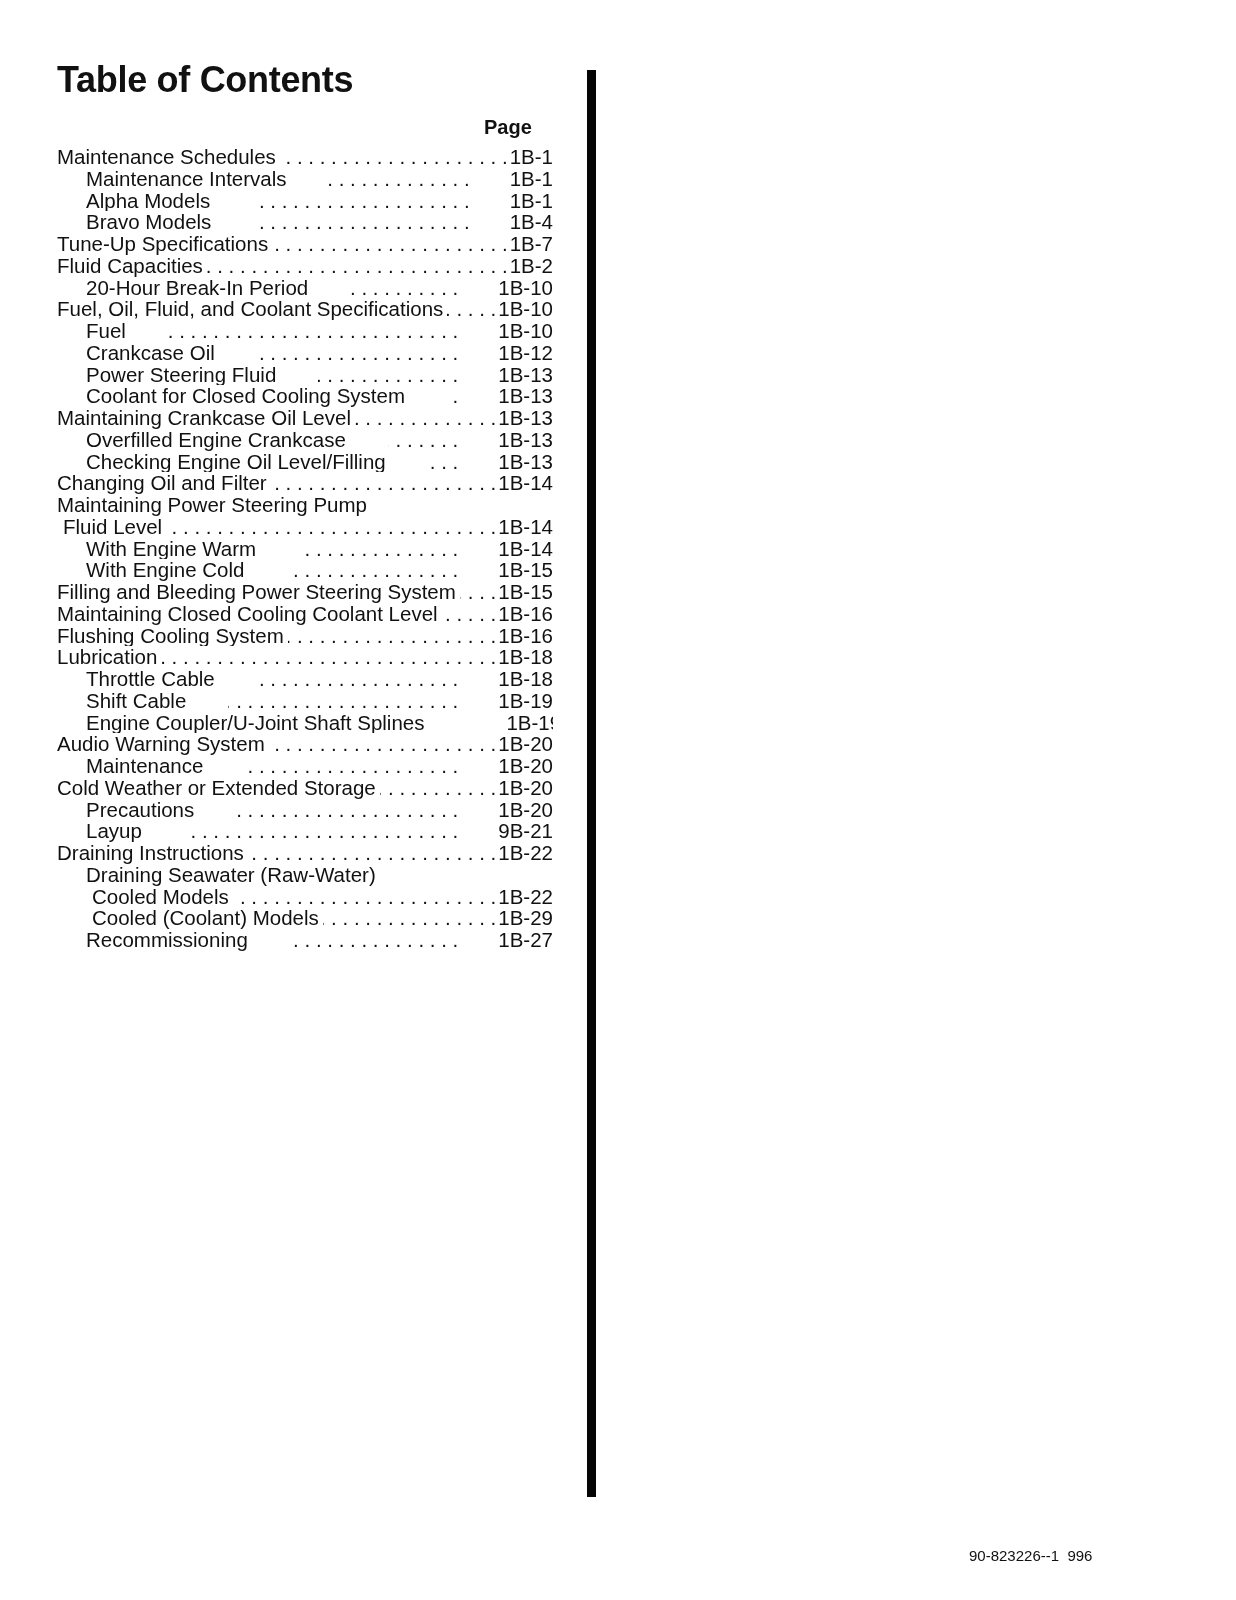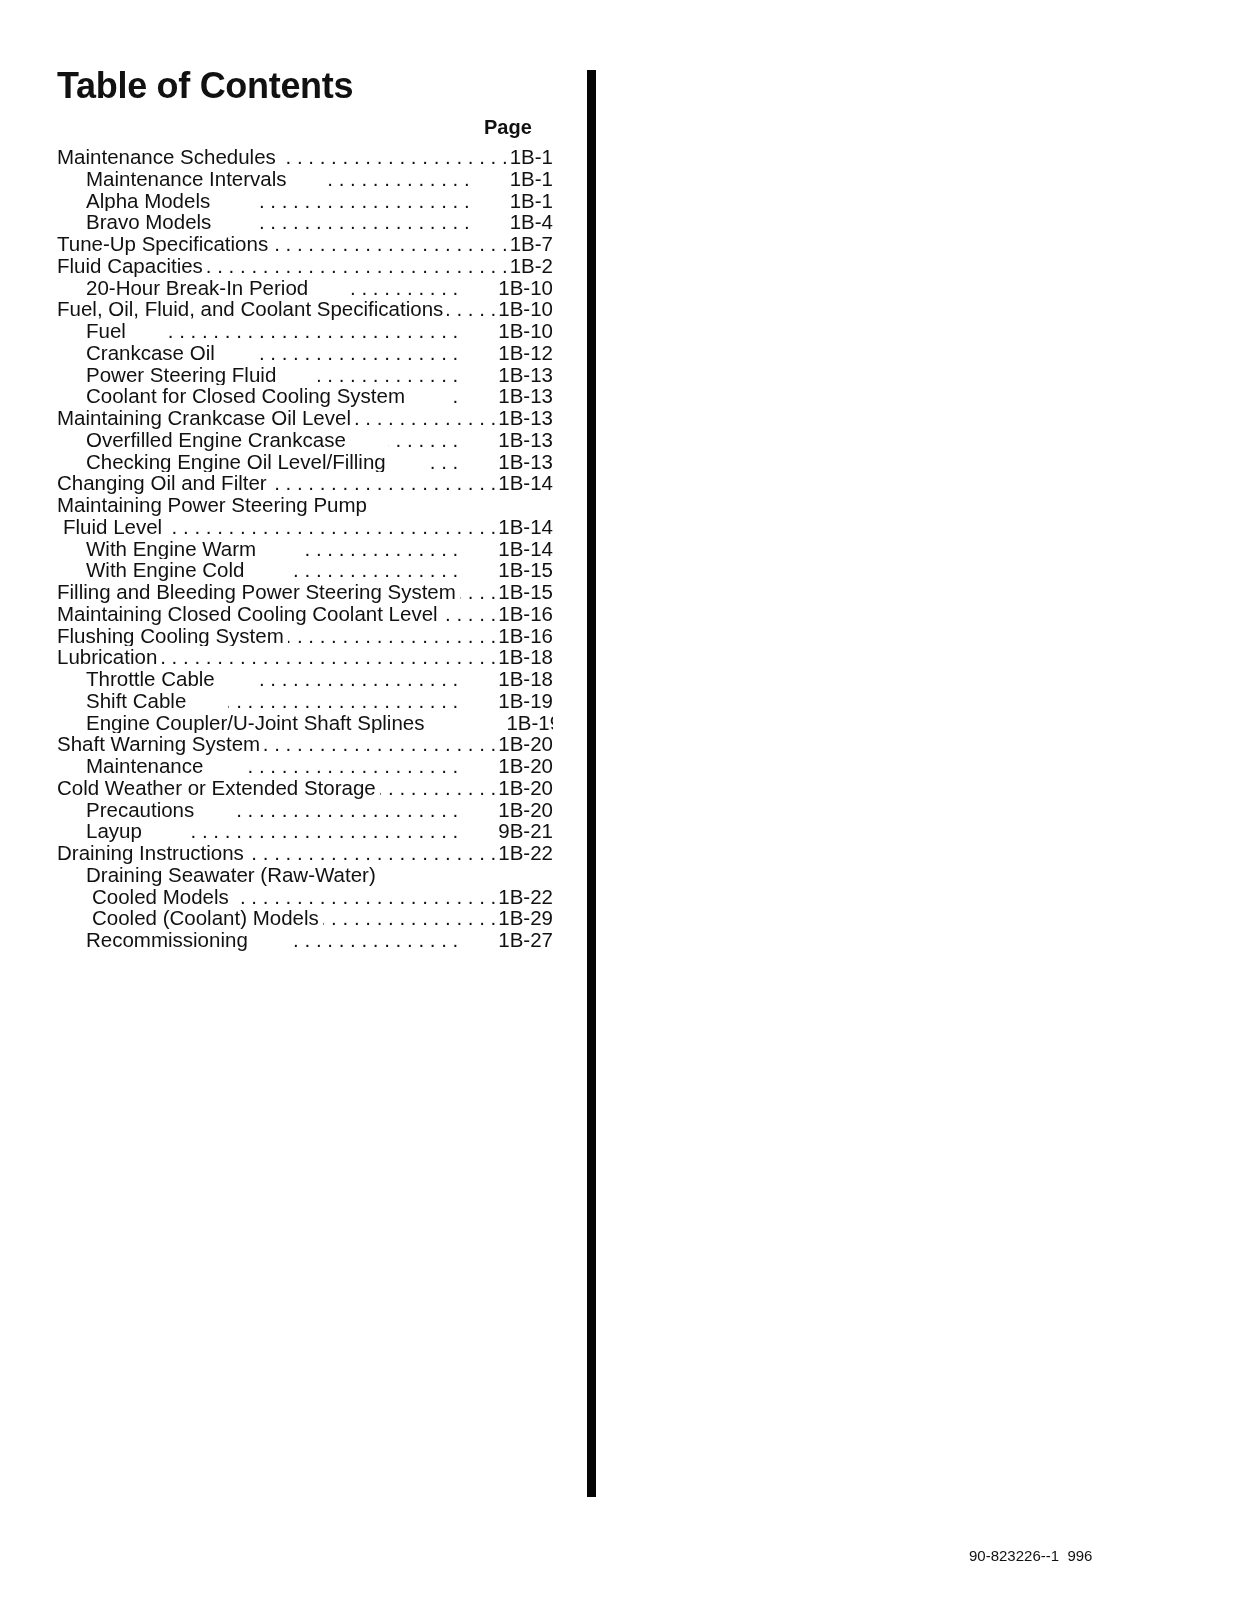--- a/index.html
+++ b/index.html
@@ -11,21 +11,21 @@
       width: 1236px;
       height: 1600px;
       position: relative;
       overflow: hidden;
       color: #111111;
       font-family: "Liberation Sans", "DejaVu Sans", sans-serif;
     }
     .page-title {
       position: absolute;
       left: 57px;
-      top: 64px;
+      top: 58px;
       font-size: 36px;
       font-weight: bold;
       letter-spacing: -0.3px;
       margin: 0;
       line-height: 44px;
     }
     .page-col-header {
       position: absolute;
       left: 484px;
       top: 115px;
@@ -227,21 +227,21 @@
       <span class="toc-title">Shift Cable</span>
       <span class="toc-leader"></span>
       <span class="toc-page">1B-19</span>
     </li>
     <li class="toc-row lvl-2">
       <span class="toc-title">Engine Coupler/U-Joint Shaft Splines</span>
       <span class="toc-leader"></span>
       <span class="toc-page">1B-19</span>
     </li>
     <li class="toc-row lvl-1">
-      <span class="toc-title">Shaft Warning System</span>
+      <span class="toc-title">Audio Warning System</span>
       <span class="toc-leader"></span>
       <span class="toc-page">1B-20</span>
     </li>
     <li class="toc-row lvl-2">
       <span class="toc-title">Maintenance</span>
       <span class="toc-leader"></span>
       <span class="toc-page">1B-20</span>
     </li>
     <li class="toc-row lvl-1">
       <span class="toc-title">Cold Weather or Extended Storage</span>

